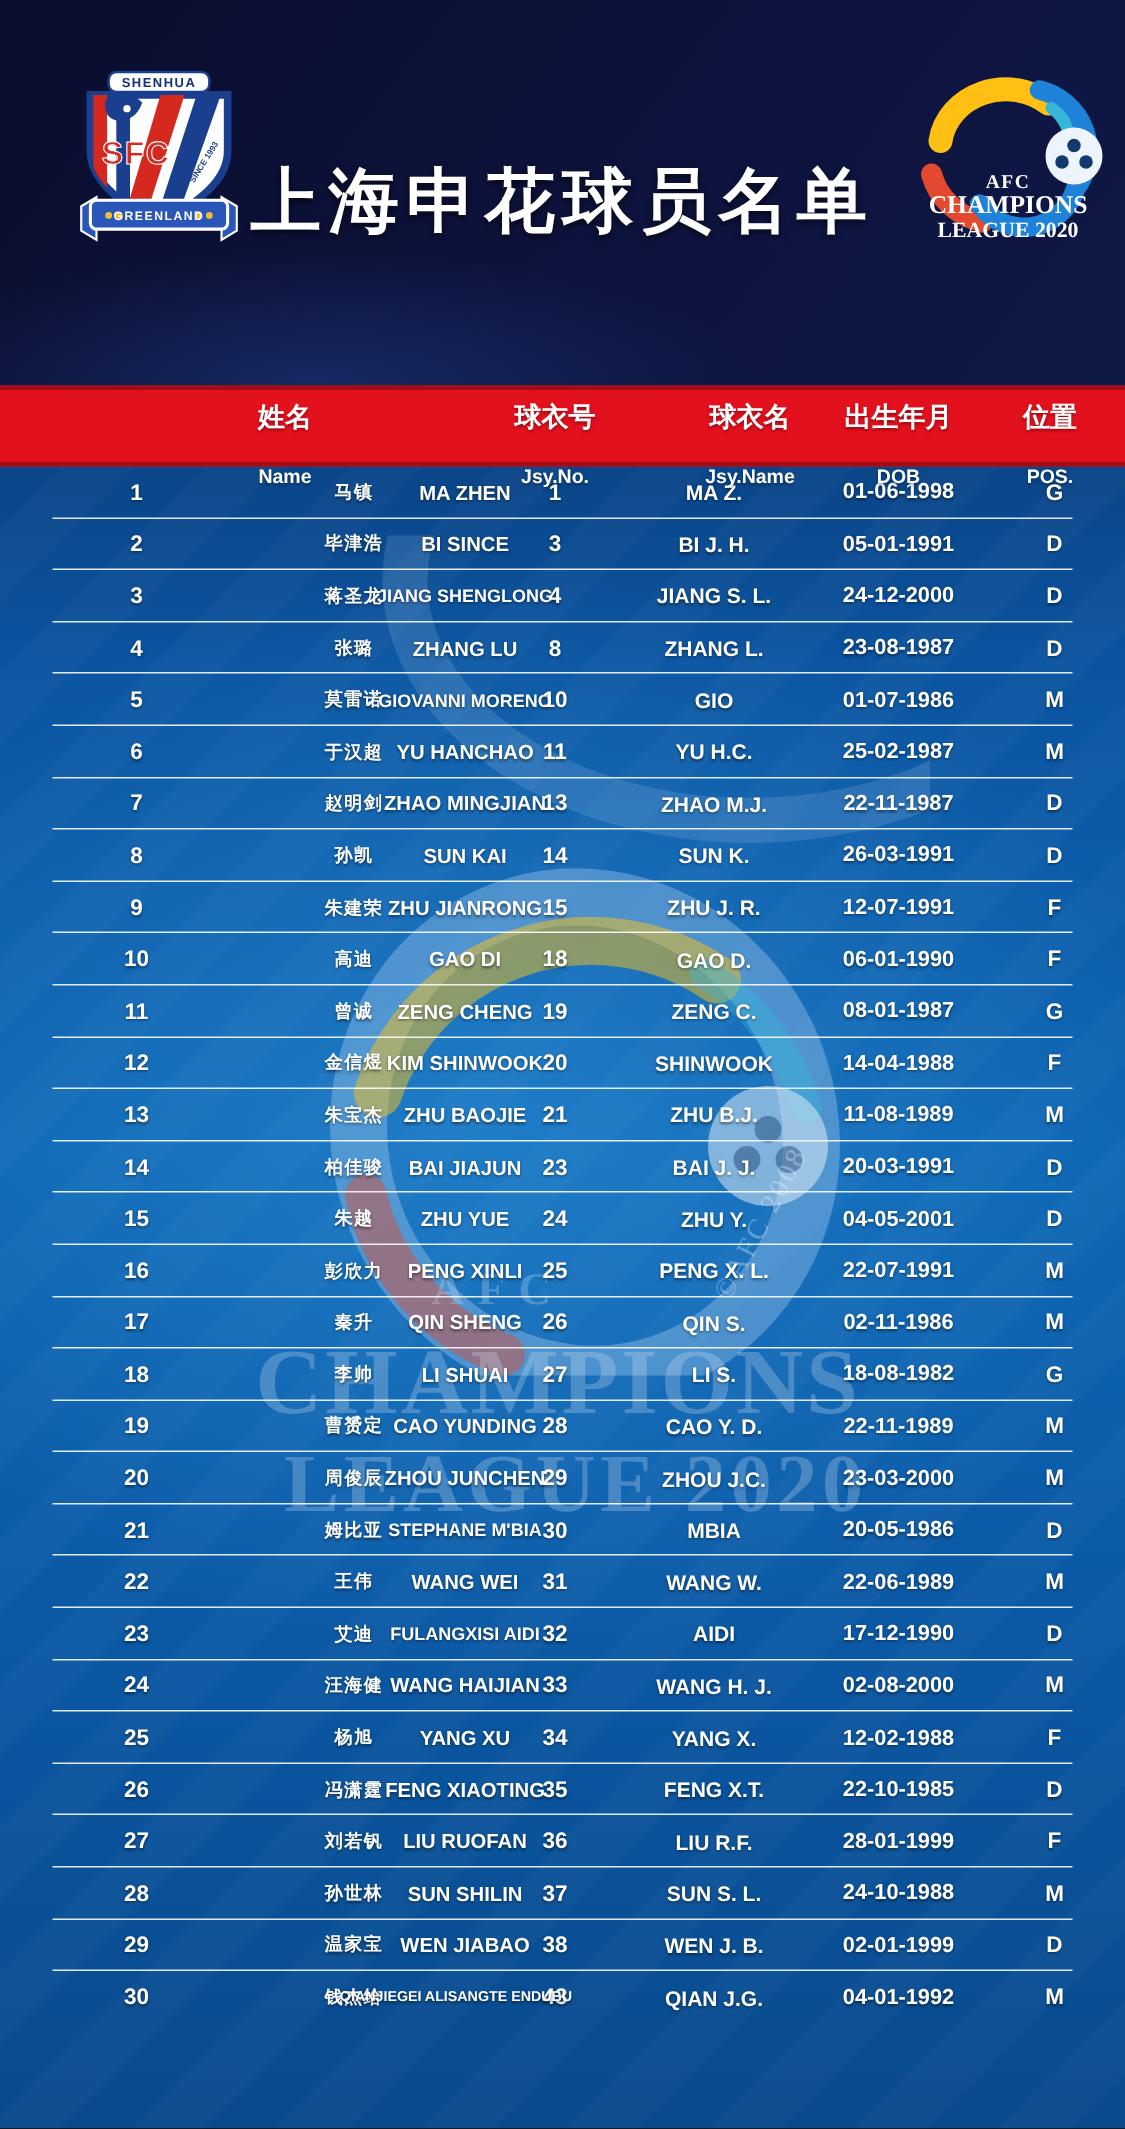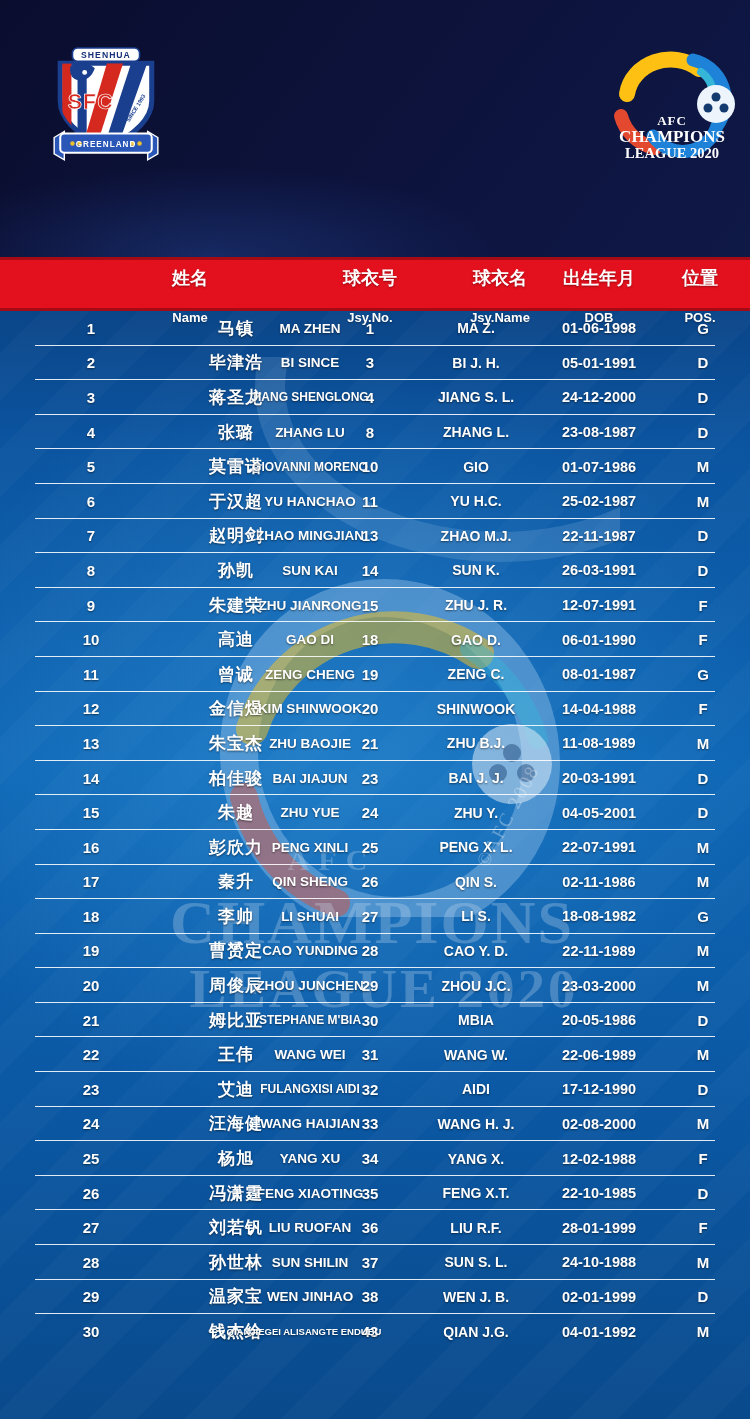--- a/index.html
+++ b/index.html
@@ -48,21 +48,21 @@
   .hcell .en{display:block;font-size:13px;margin-top:20px;}
   
   .rows{position:absolute;top:311px;left:0;width:750px;z-index:3;}
   .row{position:relative;height:34.6px;display:grid;
     grid-template-columns:182px 108px 40px 80px 132px 114px 94px;
     align-items:center;justify-items:center;
     font-weight:bold;text-shadow:0 1px 2px rgba(0,0,0,.5);}
   .row:not(:last-child)::after{content:"";position:absolute;left:35px;right:35px;bottom:0;
     height:1px;background:rgba(255,255,255,.88);}
   .row span{white-space:nowrap;}
-  .c-no{font-size:15px;} .c-cn{font-size:17px;letter-spacing:1px;text-align:center;}
+  .c-no{font-size:15px;} .c-cn{font-size:12px;letter-spacing:1px;text-align:center;}
   .c-en{font-size:13.5px;} .c-en.sm{font-size:12px;} .c-en.xs{font-size:9.5px;transform:translateX(-6px);}
   .c-jno{font-size:15px;} .c-jname{font-size:14px;text-align:center;} .c-dob{font-size:14.5px;} .c-pos{font-size:15px;}
 </style>
 </head>
 <body>
 
 <div class="page">
 
   <div class="table-bg">
     <svg style="position:absolute;left:140px;top:100px;" width="480" height="560" viewBox="0 0 480 560">
@@ -106,20 +106,21 @@
     <path d="M4,90 L14,84 L14,112 L4,106 Z" fill="#2a56b8" stroke="#ffffff" stroke-width="1.4"></path>
     <path d="M106,90 L96,84 L96,112 L106,106 Z" fill="#2a56b8" stroke="#ffffff" stroke-width="1.4"></path>
     <rect x="10" y="86" width="90" height="19" rx="4" fill="#2a56b8" stroke="#ffffff" stroke-width="2"></rect>
     <circle cx="22" cy="96" r="2.2" fill="#f0c030"></circle>
       <circle cx="29" cy="96" r="2.2" fill="#f0c030"></circle>
     <circle cx="81" cy="96" r="2.2" fill="#f0c030"></circle>
       <circle cx="88" cy="96" r="2.2" fill="#f0c030"></circle>
     <text x="55" y="99" text-anchor="middle" font-family="Liberation Sans,sans-serif" font-size="8" font-weight="bold" fill="#ffffff" letter-spacing="1">GREENLAND</text>
   </svg>
 
+  <div class="title2">上海申花球员名单</div>
 
   <svg class="logo-afc" width="150" height="140" viewBox="0 0 150 140">
     <path d="M30,52 A44,40 0 0 1 102,27" fill="none" stroke="#fdc013" stroke-width="16" stroke-linecap="round"></path>
     <path d="M24,74 A46,44 0 0 0 58,106" fill="none" stroke="#e2492e" stroke-width="14" stroke-linecap="round"></path>
     <path d="M96,18 A42,42 0 0 1 120,84 A36,36 0 0 1 56,94" fill="none" stroke="#1e83d8" stroke-width="13" stroke-linecap="round"></path>
     <path d="M104,30 A28,28 0 0 1 116,56" fill="none" stroke="#35b6d9" stroke-width="8" stroke-linecap="round"></path>
     <circle cx="119" cy="62" r="19" fill="#eef4fb"></circle>
     <circle cx="119" cy="55" r="4.5" fill="#123a6e"></circle>
     <circle cx="111" cy="66" r="4.5" fill="#123a6e"></circle>
     <circle cx="127" cy="66" r="4.5" fill="#123a6e"></circle>
@@ -401,21 +402,21 @@
       <span class="c-cn">孙世林</span>
       <span class="c-en">SUN SHILIN</span>
       <span class="c-jno">37</span>
       <span class="c-jname">SUN S. L.</span>
       <span class="c-dob">24-10-1988</span>
       <span class="c-pos">M</span>
     </div>
       <div class="row">
       <span class="c-no">29</span>
       <span class="c-cn">温家宝</span>
-      <span class="c-en">WEN JINHAO</span>
+      <span class="c-en">WEN JIABAO</span>
       <span class="c-jno">38</span>
       <span class="c-jname">WEN J. B.</span>
       <span class="c-dob">02-01-1999</span>
       <span class="c-pos">D</span>
     </div>
       <div class="row">
       <span class="c-no">30</span>
       <span class="c-cn">钱杰给</span>
       <span class="c-en xs">QIANJIEGEI ALISANGTE ENDUBU</span>
       <span class="c-jno">43</span>

